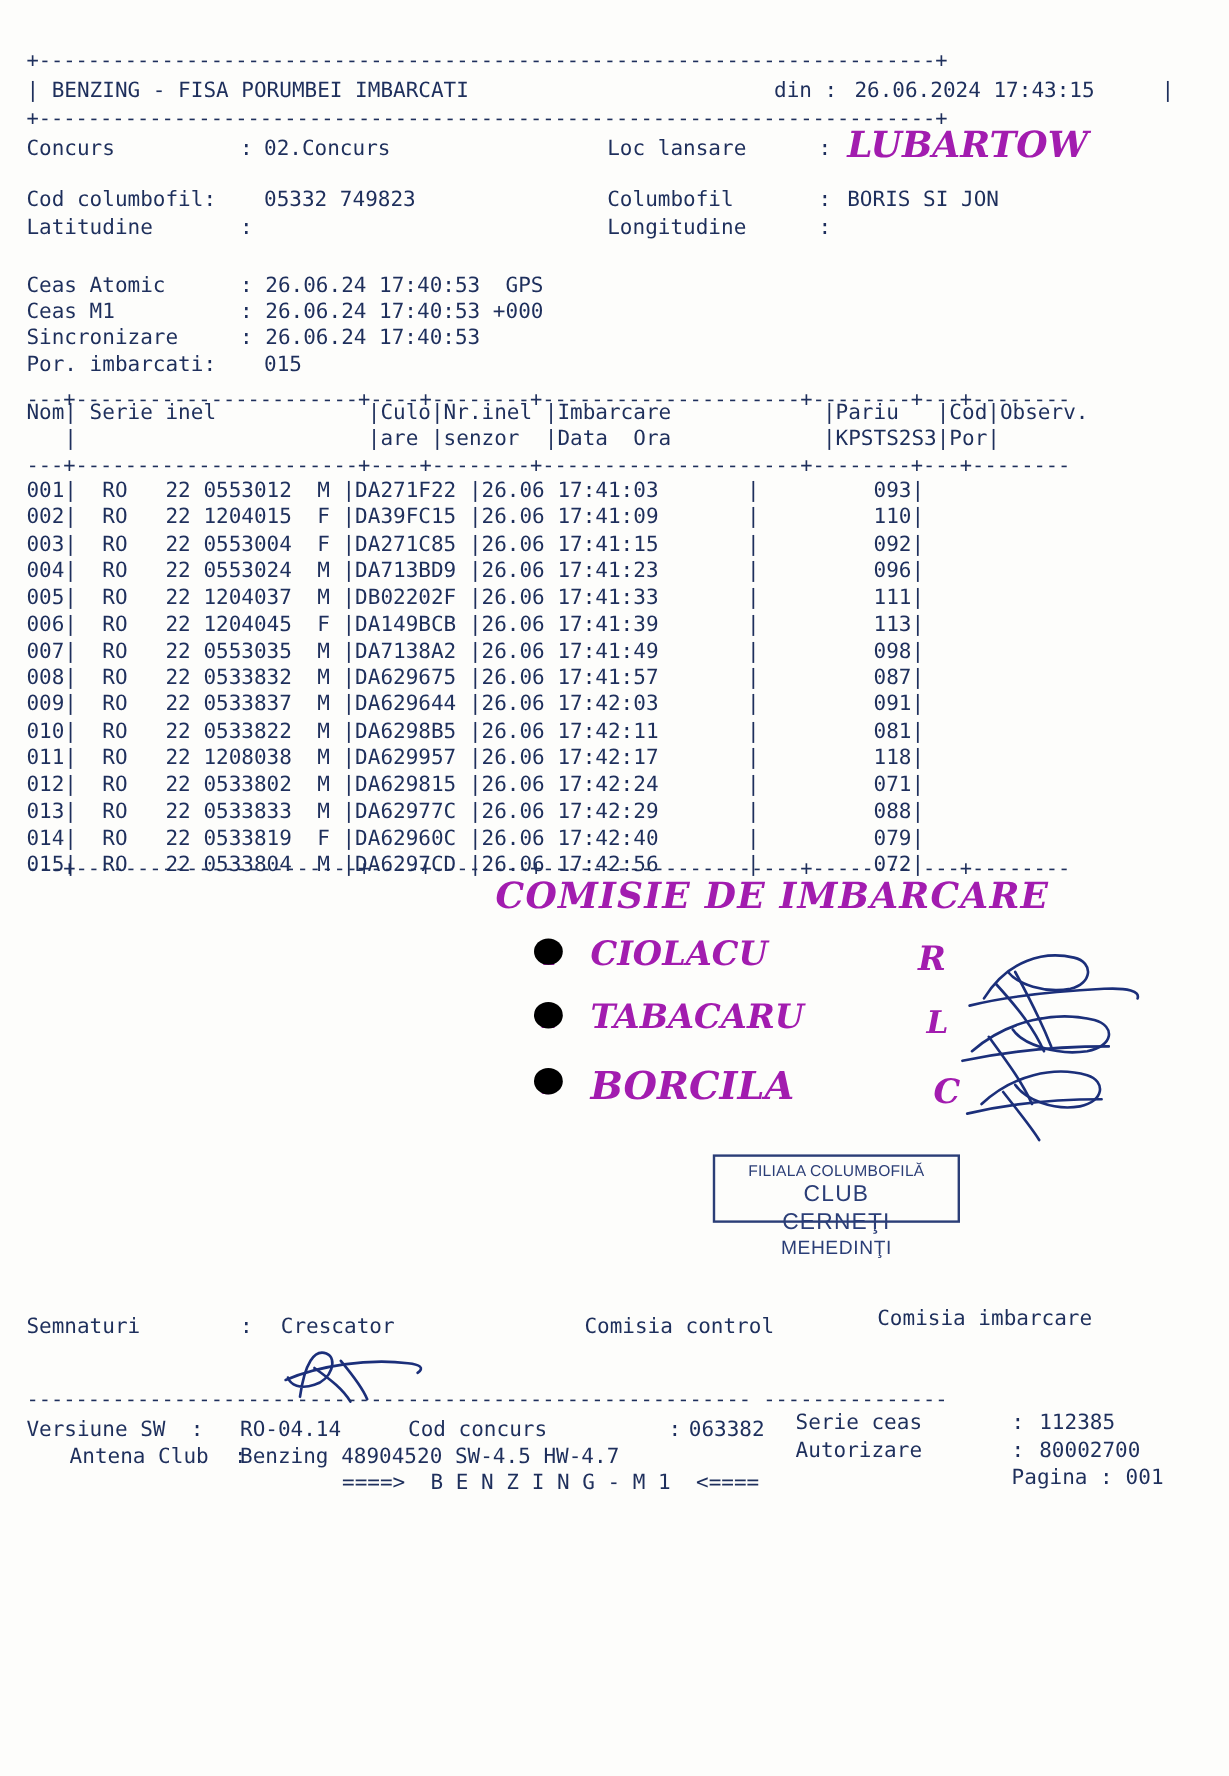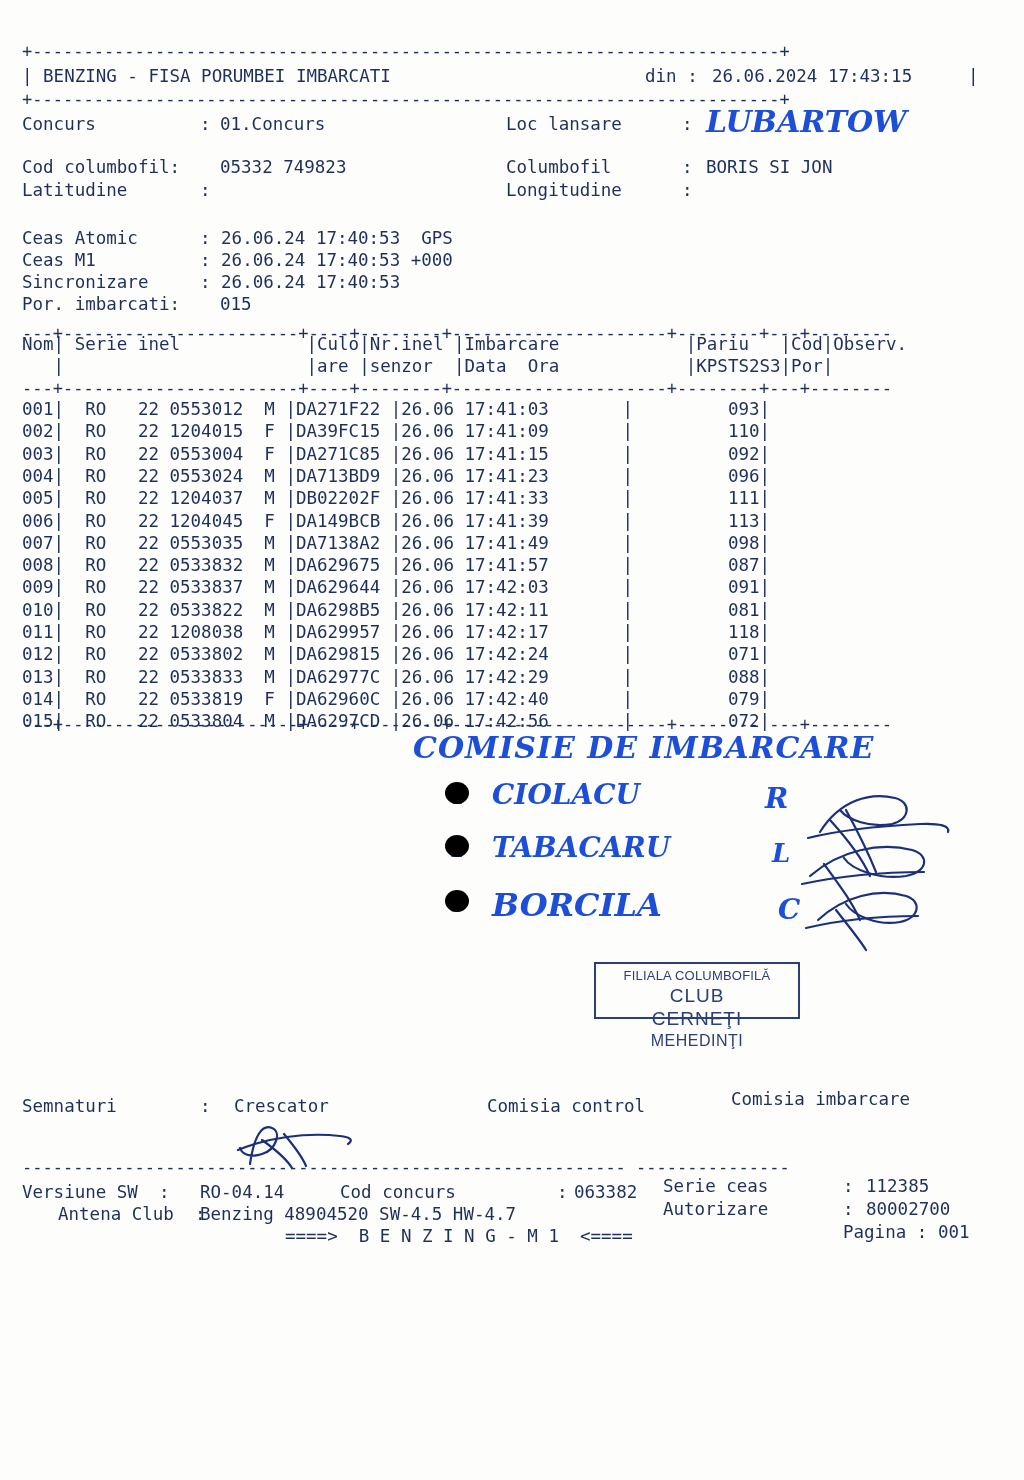--- a/index.html
+++ b/index.html
@@ -30,21 +30,21 @@
     letter-spacing: 0px;
     white-space: pre;
     color: #1e2f5c;
   }
   .hdr-rule { font-size: 17px; letter-spacing: 0px; }
 
   
   .hand {
     position: absolute;
     font-family: "DejaVu Serif", serif;
-    color: #1d4ed8;
+    color: #a21caf;
     font-style: italic;
     font-weight: bold;
     white-space: pre;
   }
 
   
   .stamp {
     position: absolute;
     border: 2px solid #2b3e77;
     box-sizing: border-box;
@@ -71,21 +71,21 @@
   <div class="mono" style="left:22px; top:65px;text-align:center;">| BENZING - FISA PORUMBEI IMBARCATI</div>
 
   <div class="mono" style="left:645px; top:65px;">din :</div>
   <div class="mono" style="left:712px; top:65px;">26.06.2024 17:43:15</div>
   <div class="mono" style="left:968px; top:65px;">|</div>
 
   <div class="mono hdr-rule" style="left:22px; top:88px;">+-------------------------------------------------------------------------+</div>
 
   <div class="mono" style="left:22px; top:113px;">Concurs</div>
   <div class="mono" style="left:200px; top:113px;">:</div>
-  <div class="mono" style="left:220px; top:113px;">01.Concurs</div>
+  <div class="mono" style="left:220px; top:113px;">02.Concurs</div>
 
   <div class="mono" style="left:506px; top:113px;">Loc lansare</div>
   <div class="mono" style="left:682px; top:113px;">:</div>
   <div class="hand" style="left:706px; top:104px; font-size:30px;">LUBARTOW</div>
 
   <div class="mono" style="left:22px; top:156px;">Cod columbofil:</div>
   <div class="mono" style="left:220px; top:156px;">05332 749823</div>
 
   <div class="mono" style="left:506px; top:156px;">Columbofil</div>
   <div class="mono" style="left:682px; top:156px;">:</div>

